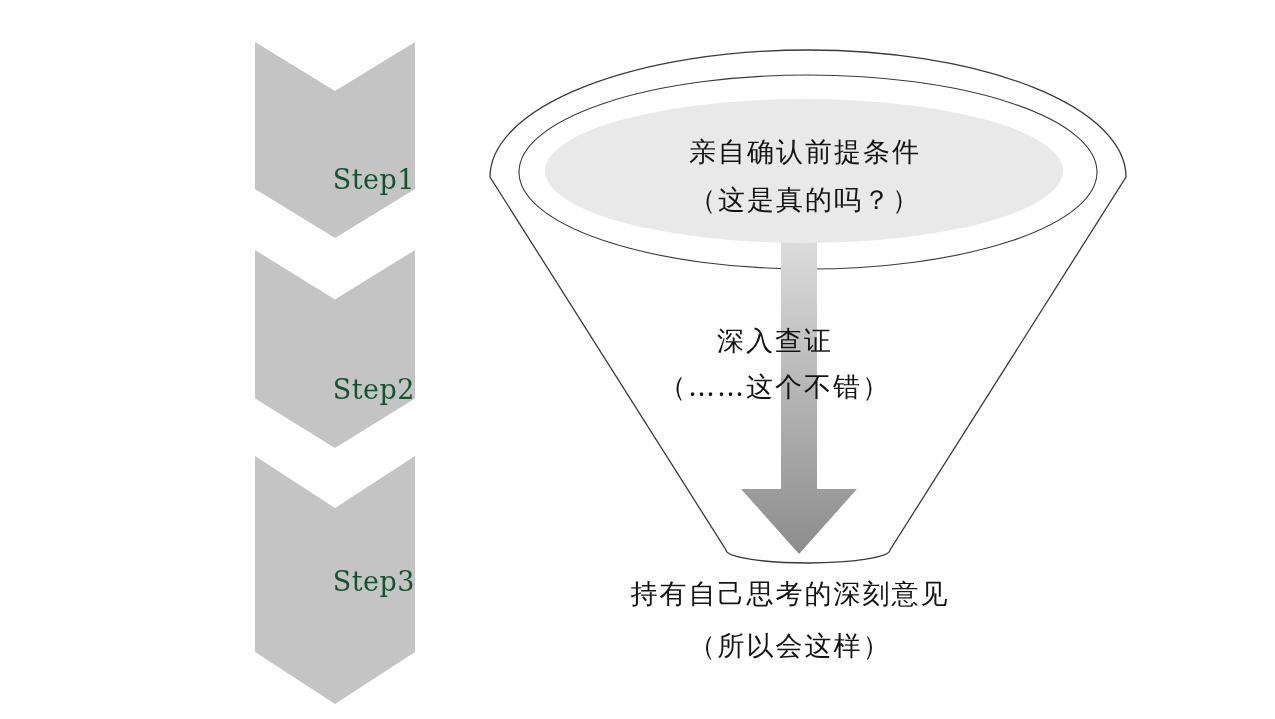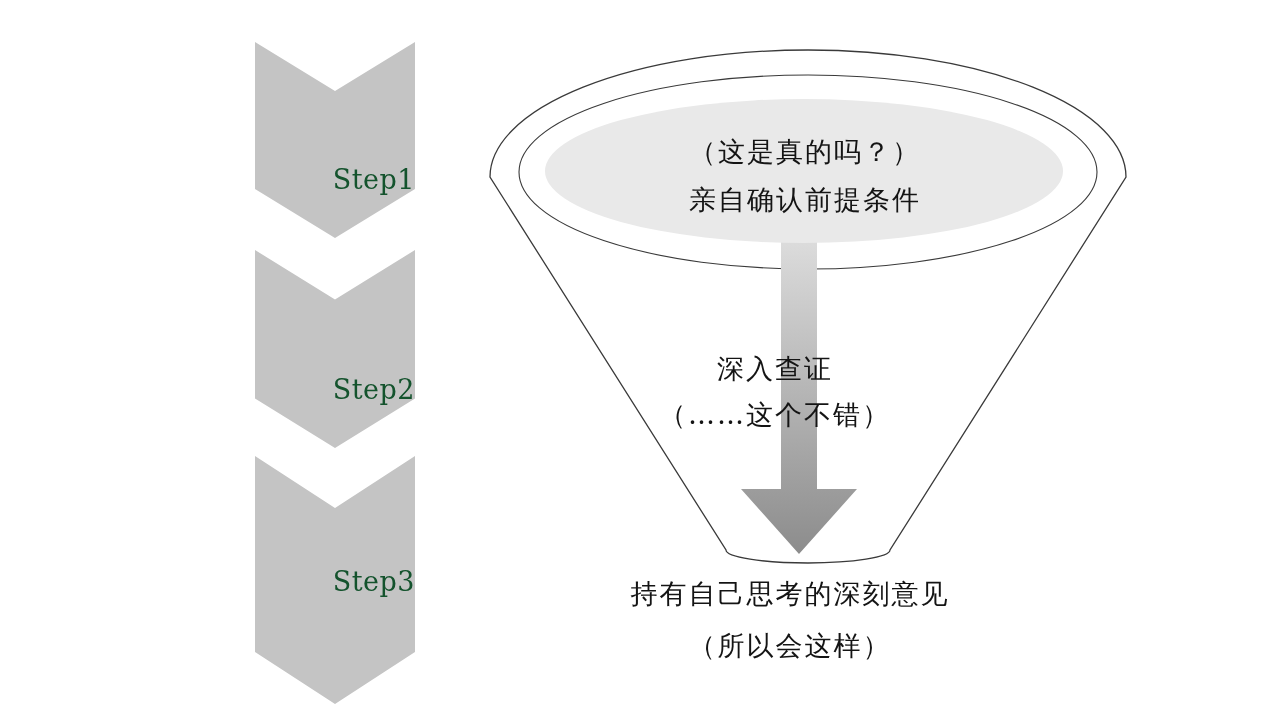--- a/index.html
+++ b/index.html
@@ -38,21 +38,21 @@
   
   .ftext{
     position:absolute;
     text-align:center;
     font-size:27px;
     letter-spacing:2px;
     color:#141414;
   }
   .ftext .line{display:block;}
   .stage1{left:545px;top:128px;width:520px;line-height:48px;}
-  .stage2{left:555px;top:318px;width:440px;line-height:46px;margin-top:28px;}
+  .stage2{left:555px;top:318px;width:440px;line-height:46px;}
   .stage3{left:560px;top:568px;width:460px;line-height:52px;}
 </style>
 </head>
 <body>
 
 <div class="canvas">
 
   <div class="chevron chev1" style="background: rgb(196, 196, 196);">
     <div class="step-label">Step1</div>
   </div>
@@ -74,22 +74,22 @@
     <path d="M 490 177 A 318 127 0 0 1 1126 177 L 890 550 A 82 13 0 0 1 726 550 Z" fill="#ffffff" stroke-width="1.3" stroke="#3a3a3a"></path>
 
     <ellipse cx="808" cy="172" rx="289" ry="97" fill="none" stroke-width="1.1" stroke="#3a3a3a"></ellipse>
 
     <path d="M 781 240 L 817 240 L 817 489 L 857 489 L 799 554 L 741 489 L 781 489 Z" fill="url(#arrowGrad)" stroke="none"></path>
 
     <ellipse cx="804" cy="171" rx="259" ry="72" stroke="none" fill="#e9e9e9"></ellipse>
   </svg>
 
   <div class="ftext stage1">
+    <span class="line">亲自确认前提条件</span>
     <span class="line">（这是真的吗？）</span>
-    <span class="line">亲自确认前提条件</span>
   </div>
 
   <div class="ftext stage2">
     <span class="line">深入查证</span>
     <span class="line">（……这个不错）</span>
   </div>
 
   <div class="ftext stage3">
     <span class="line">持有自己思考的深刻意见</span>
     <span class="line">（所以会这样）</span>

